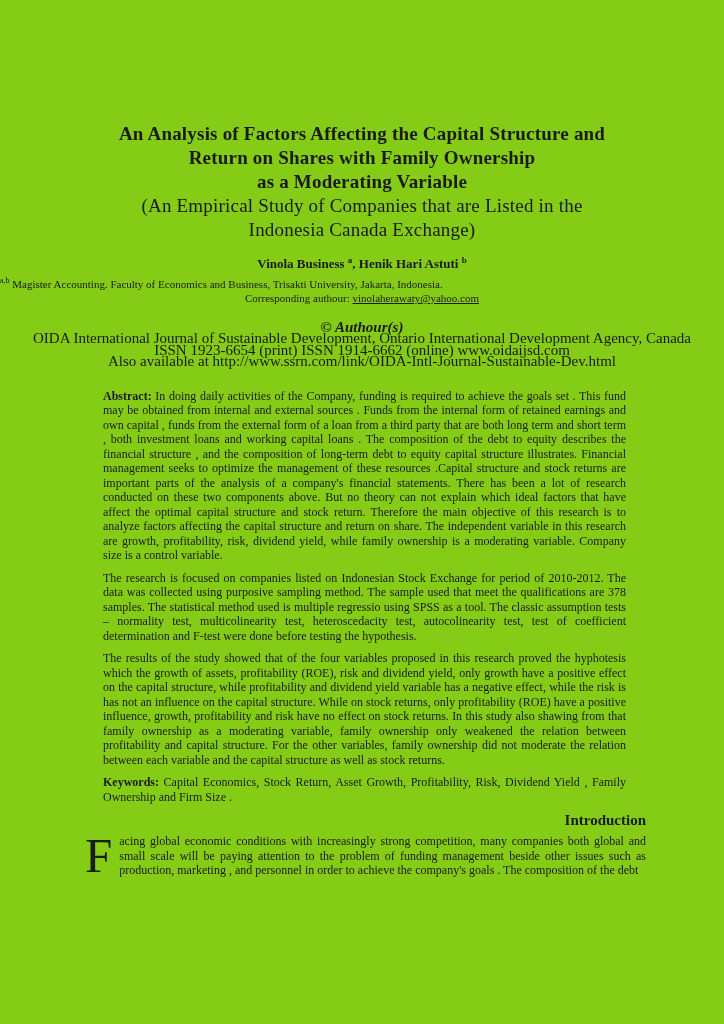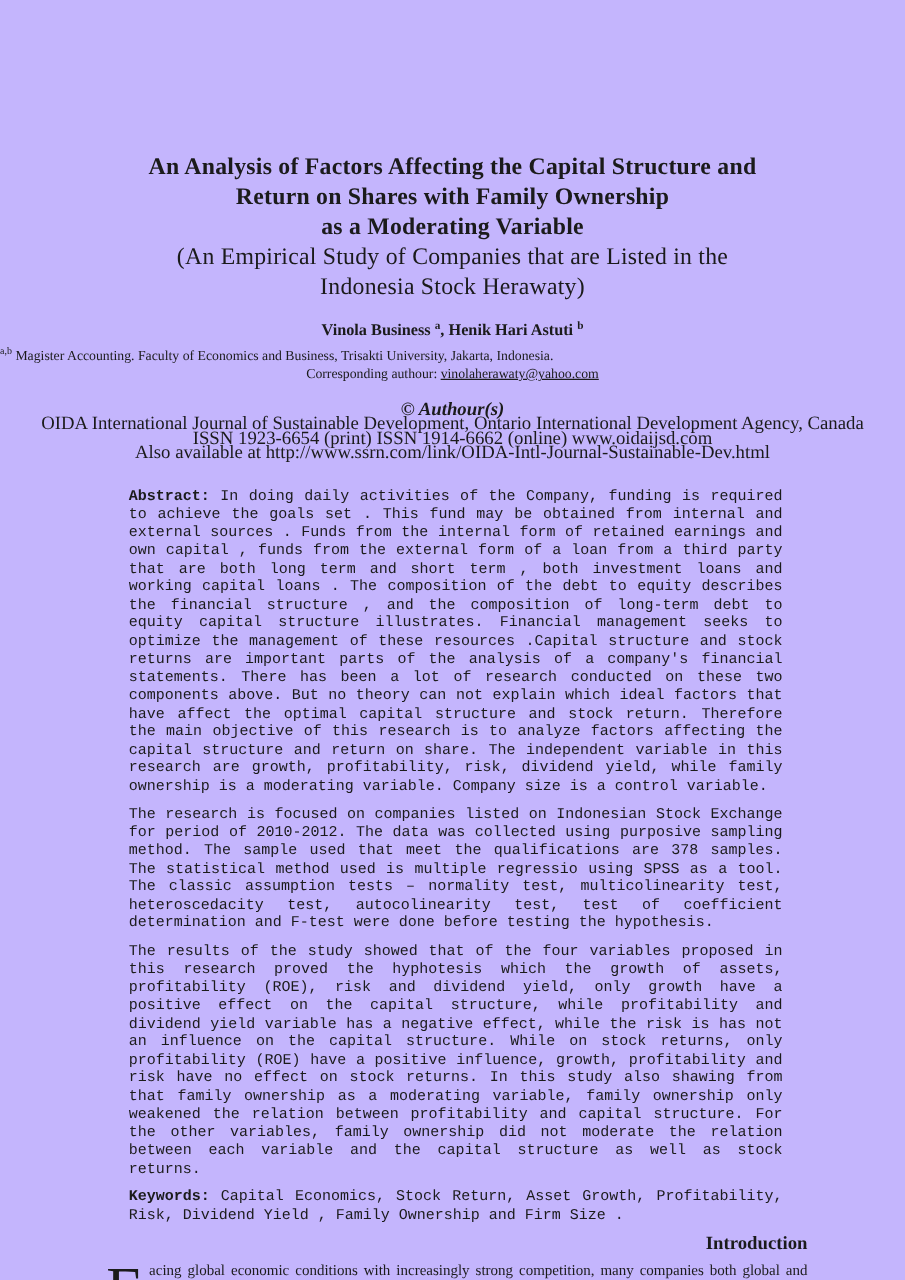--- a/index.html
+++ b/index.html
@@ -11,21 +11,21 @@
     width: 724px;
     height: 1024px;
     font-family: "Liberation Serif", "DejaVu Serif", serif;
     color: #1b1b1b;
     overflow: hidden;
   }
   .page {
     position: relative;
     width: 724px;
     height: 1024px;
-    background: #c4b5fd;
+    background: #84cc16;
     box-sizing: border-box;
     padding-top: 122px;
   }
   
   .title-block {
     width: 600px;
     margin: 0 auto;
     text-align: center;
   }
   .title-line {
@@ -66,21 +66,20 @@
     line-height: 11.5px;
   }
   .publisher .copyright {
     font-weight: bold;
     font-style: italic;
   }
   
   .body-block {
     width: 523px;
     margin: 0 auto 0 103px;
-    font-family: Liberation Mono, monospace;
   }
   .body-block p {
     margin: 0 0 8px 0;
     font-size: 12px;
     line-height: 14.5px;
     text-align: justify;
   }
   .body-block p:first-child { margin-top: 21px; }
   .lead { font-weight: bold; }
   
@@ -113,21 +112,21 @@
 </head>
 <body>
 
 <div class="page">
 
   <header class="title-block">
     <div class="title-line">An Analysis of Factors Affecting the Capital Structure and</div>
     <div class="title-line">Return on Shares with Family Ownership</div>
     <div class="title-line">as a Moderating Variable</div>
     <div class="title-line plain">(An Empirical Study of Companies that are Listed in the</div>
-    <div class="title-line plain">Indonesia Stock Herawaty)</div>
+    <div class="title-line plain">Indonesia Canada Exchange)</div>
   </header>
 
   <div class="authors">
     <span>Vinola Business </span><sup>a</sup><span>, </span><span>Henik Hari Astuti </span><sup>b</sup>
   </div>
 
   <div class="affiliation">
     <sup>a,b</sup><span> Magister Accounting. Faculty of Economics and Business, Trisakti University, Jakarta, Indonesia.</span>
   </div>
 

